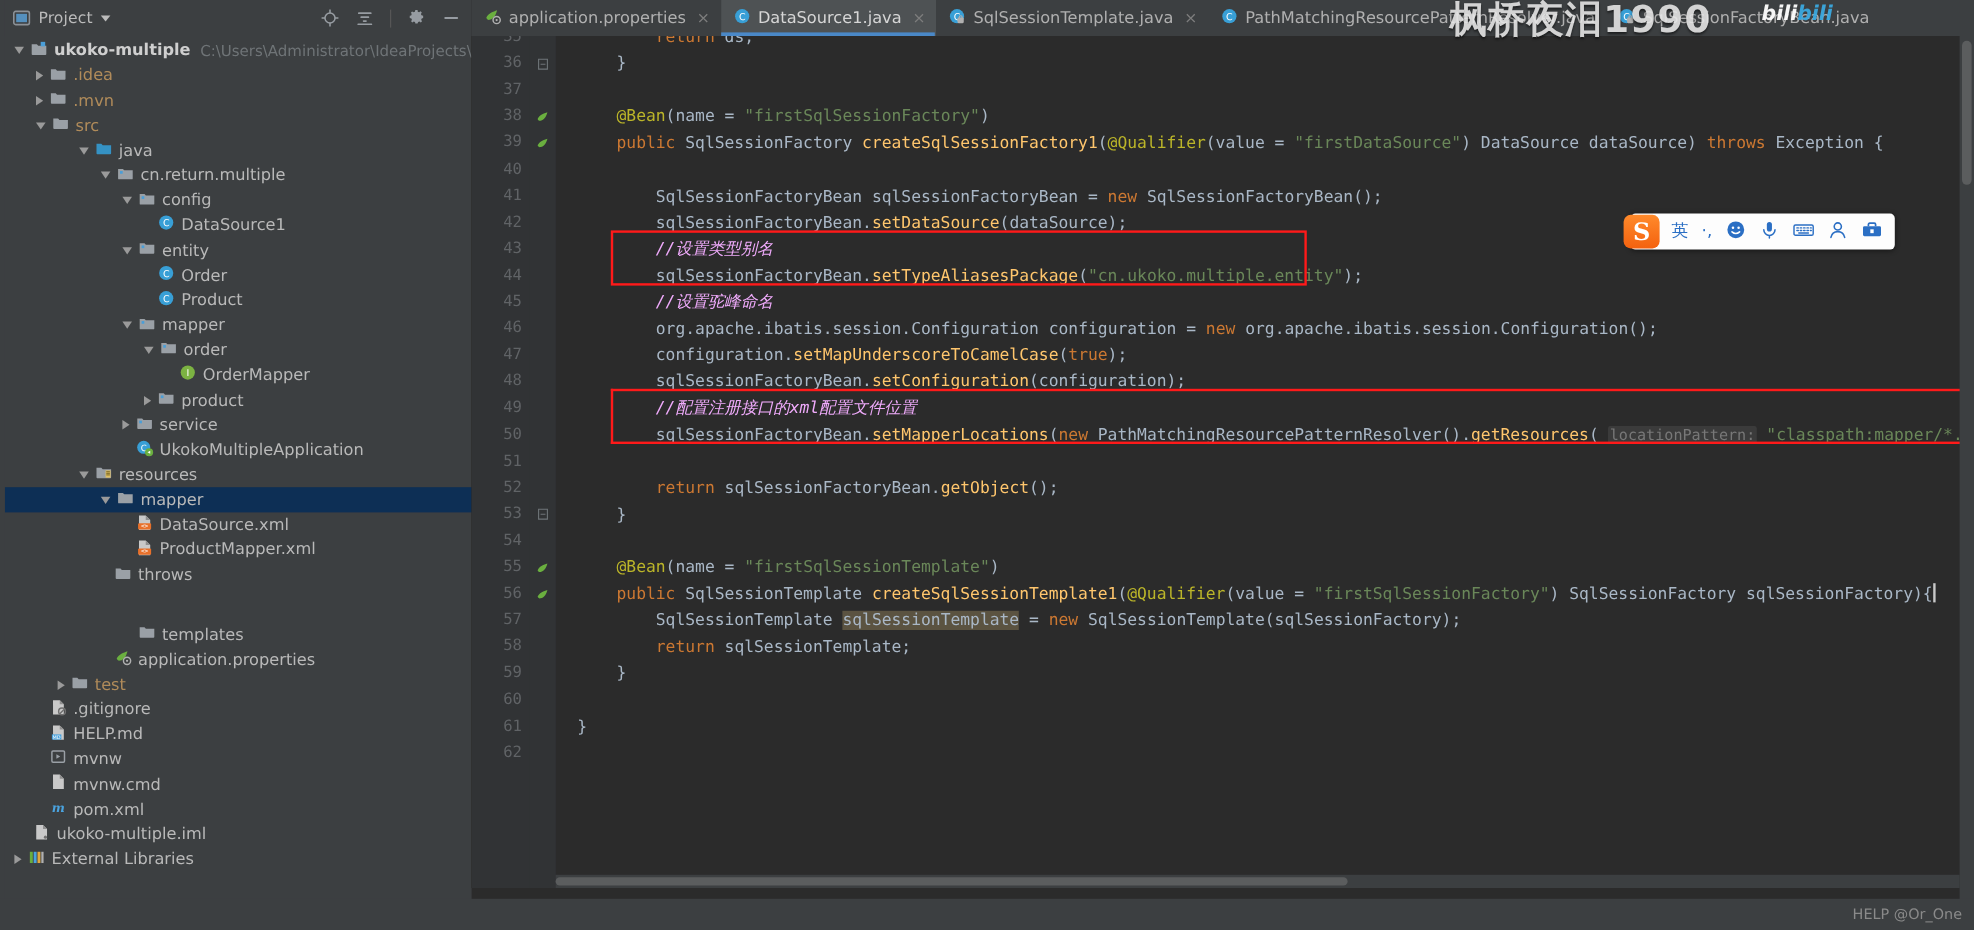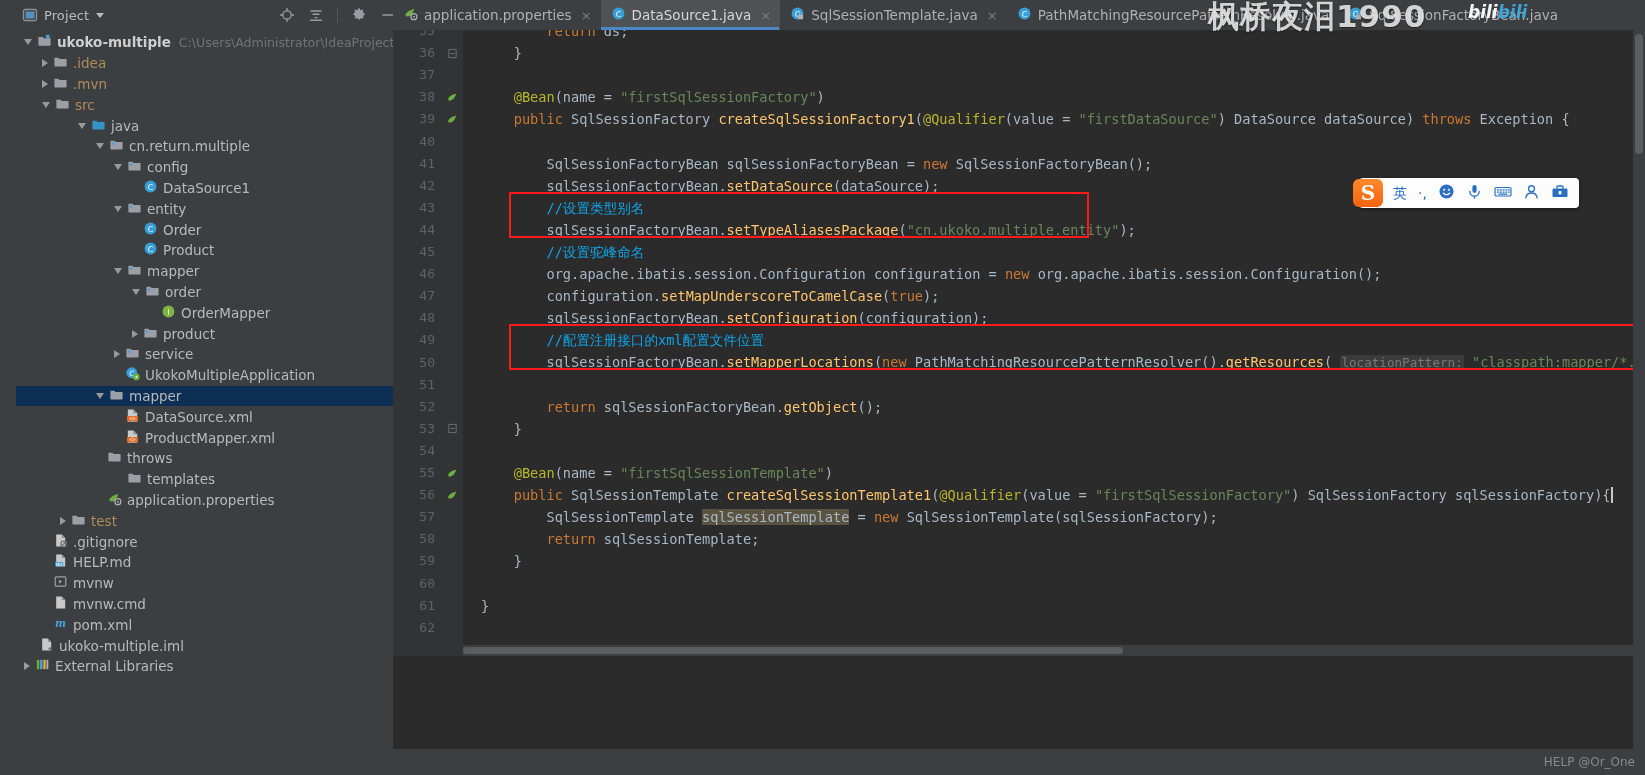--- a/index.html
+++ b/index.html
@@ -6,21 +6,21 @@
   html, body {
     width: 1645px; height: 775px;
     background: #3c3f41;
     font-family: "DejaVu Sans", "Liberation Sans", sans-serif;
     overflow: hidden;
   }
   .app { position: relative; width: 1645px; height: 775px; background: #3c3f41; }
 
   
   .sidebar {
-    position: absolute; left: 16px; top: 0; width: 393px; height: 775px;
+    position: absolute; left: 4px; top: 0; width: 393px; height: 775px;
     background: #3c3f41; border-right: 1px solid #2b2b2b;
     display: flex; flex-direction: column;
   }
   .tw-header {
     height: 30px; display: flex; align-items: center; padding: 0 6px;
     background: #3c3f41; flex: 0 0 30px;
   }
   .tw-title {
     color: #bbbbbb; font-size: 13px; margin-left: 6px; letter-spacing: .1px;
   }
@@ -74,21 +74,21 @@
     font-size: 13.5px; color: #b0b0b0; position: relative;
     border-right: 1px solid #32353600;
   }
   .tab.active { background: #4e5254; color: #d6d6d6; }
   .tab.active::after {
     content: ""; position: absolute; left: 0; right: 0; bottom: 0; height: 3px;
     background: #4a88c7;
   }
   .tab .close { color: #7d7d7d; font-size: 13px; margin-left: 3px; }
 
-  .code-wrap { position: relative; height: 626px; background: #2b2b2b; overflow: hidden; }
+  .code-wrap { position: relative; height: 710px; background: #2b2b2b; overflow: hidden; }
   .gutter {
     position: absolute; left: 0; top: 0; width: 70px; height: 100%;
     background: #313335;
   }
   .gutter-fold {
     position: absolute; left: 48px; top: 0; width: 22px; height: 100%;
     background: #313335;
   }
   .code {
     position: absolute; left: 0; top: 0; right: 0; bottom: 0;
@@ -103,21 +103,21 @@
     width: 48px; text-align: right; padding-right: 6px; color: #606366;
     font-family: "DejaVu Sans Mono", "Liberation Mono", monospace; font-size: 13px;
     flex: 0 0 48px;
   }
   .gmark { width: 22px; flex: 0 0 22px; display:flex; align-items:center; justify-content:center; }
   .src { padding-left: 18px; color: #a9b7c6; }
 
   
   .kw { color: #cc7832; }
   .str { color: #6a8759; }
-  .com { color: #0ea5e9; }
+  .com { color: #f0abfc; font-style: italic; }
   .ann { color: #bbb529; }
   .mth { color: #ffc66d; }
   .plain { color: #a9b7c6; }
   .hint { color: #787878; background: #3b3b3b; border-radius: 2px; padding: 0 1px; font-size: 12.6px;}
   .ident-hl { background: #5b5341; }
 
   .caret {
     display: inline-block; width: 2px; height: 16px; background: #c8c8c8;
     vertical-align: -3px;
   }
@@ -345,20 +345,29 @@
           <div class="row" style="padding-left: 98px;">
             <span class="arrow none"></span>
             <span class="ico"><svg width="15" height="15" viewBox="0 0 16 16">
                 <circle cx="7.2" cy="7.2" r="5.8" fill="#389fd6"></circle>
                 <text x="7.2" y="10.2" font-size="7.6" font-family="DejaVu Sans" fill="#fff" text-anchor="middle">C</text>
                 <circle cx="12" cy="11.6" r="3.6" fill="#6aaf3f"></circle>
                 <path d="M10.6 11.6l2.4-1.4v2.8z" fill="#fff"></path>
               </svg></span>
             <span class="lbl">UkokoMultipleApplication</span>
           </div>
+          <div class="row" style="padding-left: 62px;">
+            <span class="arrow open"></span>
+            <span class="ico"><svg width="15" height="15" viewBox="0 0 16 16">
+                <path d="M1.5 4h4.3l1.2 1.3h7.5v7.2a.8.8 0 01-.8.8H2.3a.8.8 0 01-.8-.8z" fill="#9aa0a6"></path>
+                <rect x="9.6" y="6.4" width="4.4" height="6.4" fill="#e0c060"></rect>
+                <path d="M10.2 7.6h3.2M10.2 9h3.2M10.2 10.4h3.2" stroke="#6b5a20" stroke-width="0.8"></path>
+              </svg></span>
+            <span class="lbl">resources</span>
+          </div>
           <div class="row sel" style="padding-left: 80px;">
             <span class="arrow open"></span>
             <span class="ico"><svg width="15" height="15" viewBox="0 0 16 16">
                 <path d="M1.5 4h4.3l1.2 1.3h7.5v7.2a.8.8 0 01-.8.8H2.3a.8.8 0 01-.8-.8z" fill="#9aa0a6"></path>
               </svg></span>
             <span class="lbl">mapper</span>
           </div>
           <div class="row" style="padding-left: 98px;">
             <span class="arrow none"></span>
             <span class="ico"><svg width="15" height="15" viewBox="0 0 16 16">
@@ -379,21 +388,21 @@
               </svg></span>
             <span class="lbl">ProductMapper.xml</span>
           </div>
           <div class="row" style="padding-left: 80px;">
             <span class="arrow none"></span>
             <span class="ico"><svg width="15" height="15" viewBox="0 0 16 16">
                 <path d="M1.5 4h4.3l1.2 1.3h7.5v7.2a.8.8 0 01-.8.8H2.3a.8.8 0 01-.8-.8z" fill="#9aa0a6"></path>
               </svg></span>
             <span class="lbl">throws</span>
           </div>
-          <div class="row" style="padding-left: 100px;">
+          <div class="row" style="padding-left: 100px; margin-top: 29px;">
             <span class="arrow none"></span>
             <span class="ico"><svg width="15" height="15" viewBox="0 0 16 16">
                 <path d="M1.5 4h4.3l1.2 1.3h7.5v7.2a.8.8 0 01-.8.8H2.3a.8.8 0 01-.8-.8z" fill="#9aa0a6"></path>
               </svg></span>
             <span class="lbl">templates</span>
           </div>
           <div class="row" style="padding-left: 80px;">
             <span class="arrow none"></span>
             <span class="ico"><svg width="15" height="15" viewBox="0 0 16 16">
                 <path d="M2.4 9.4c2-4.2 6-5.2 9.6-6.6-1 3.6-2.4 7.4-6.6 8.4-1.6.4-2.6-.6-3-1.8z" fill="#6aaf3f"></path>

